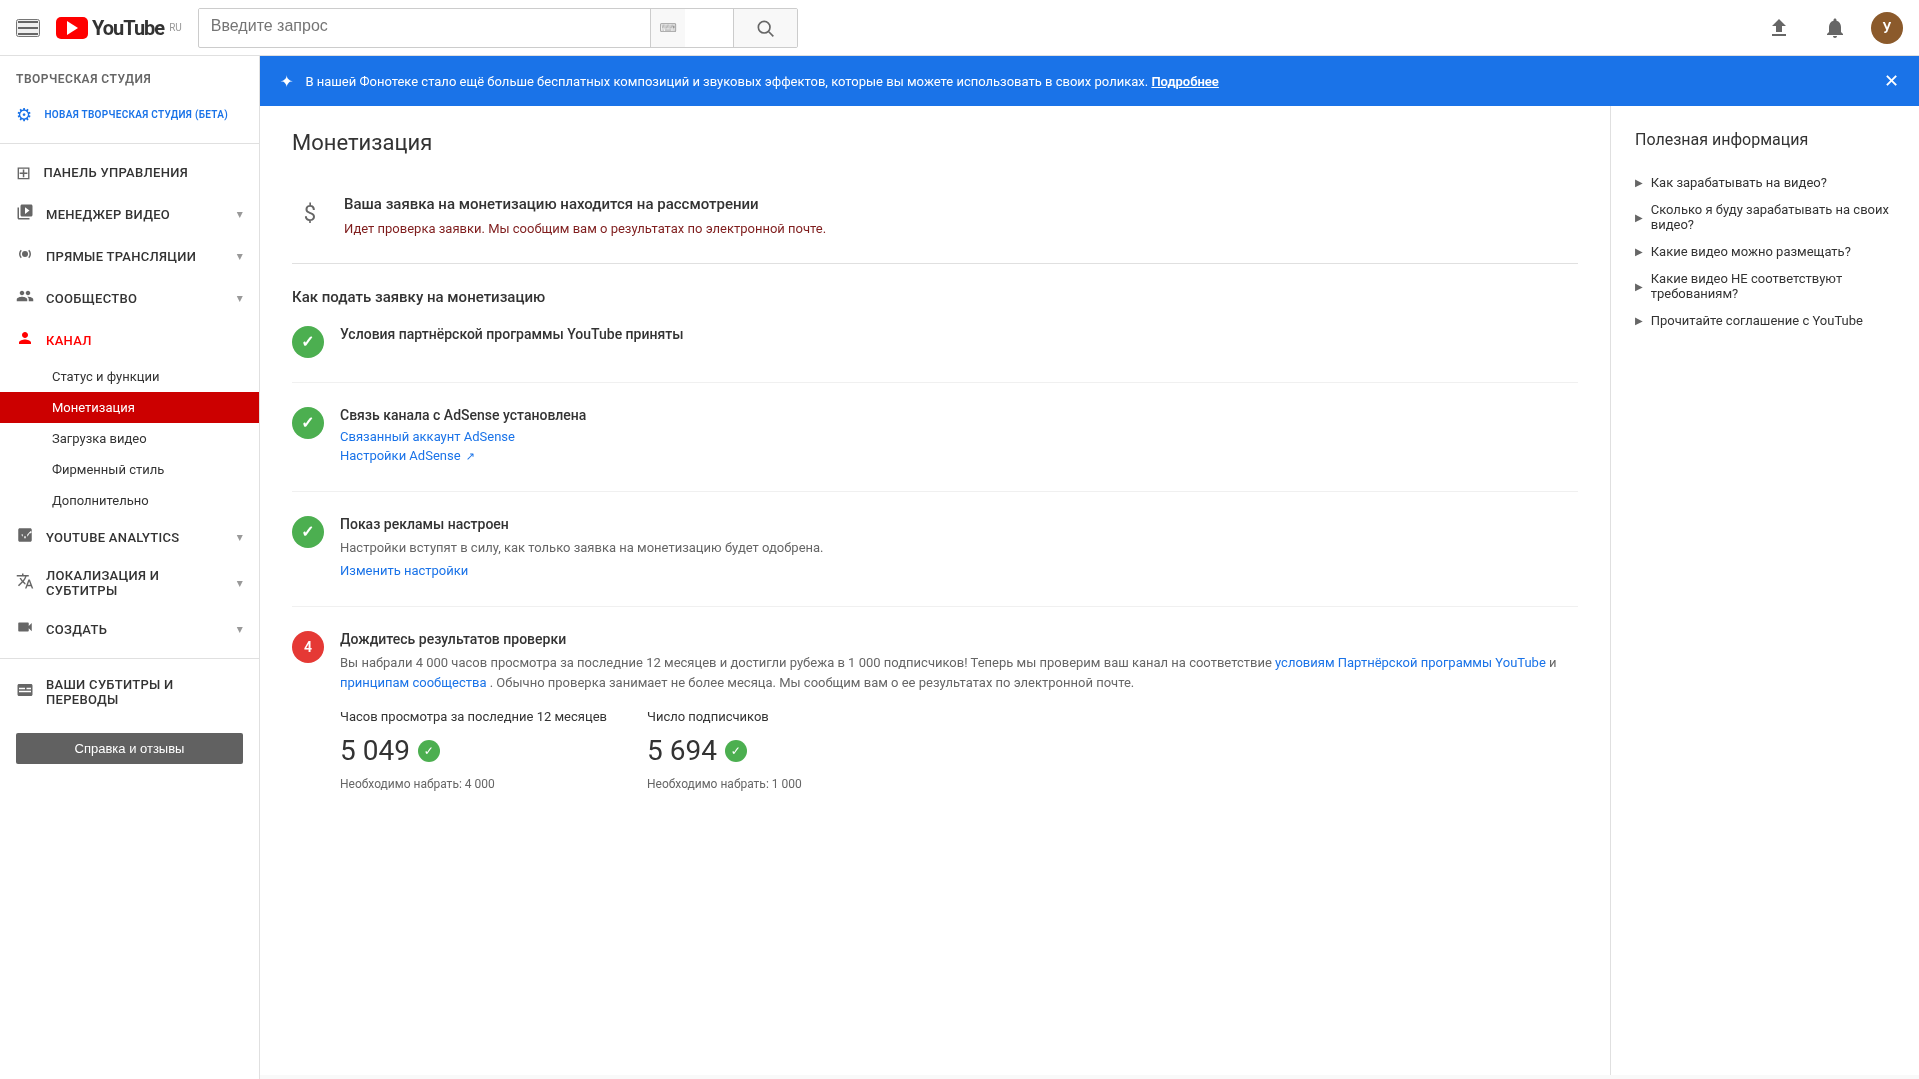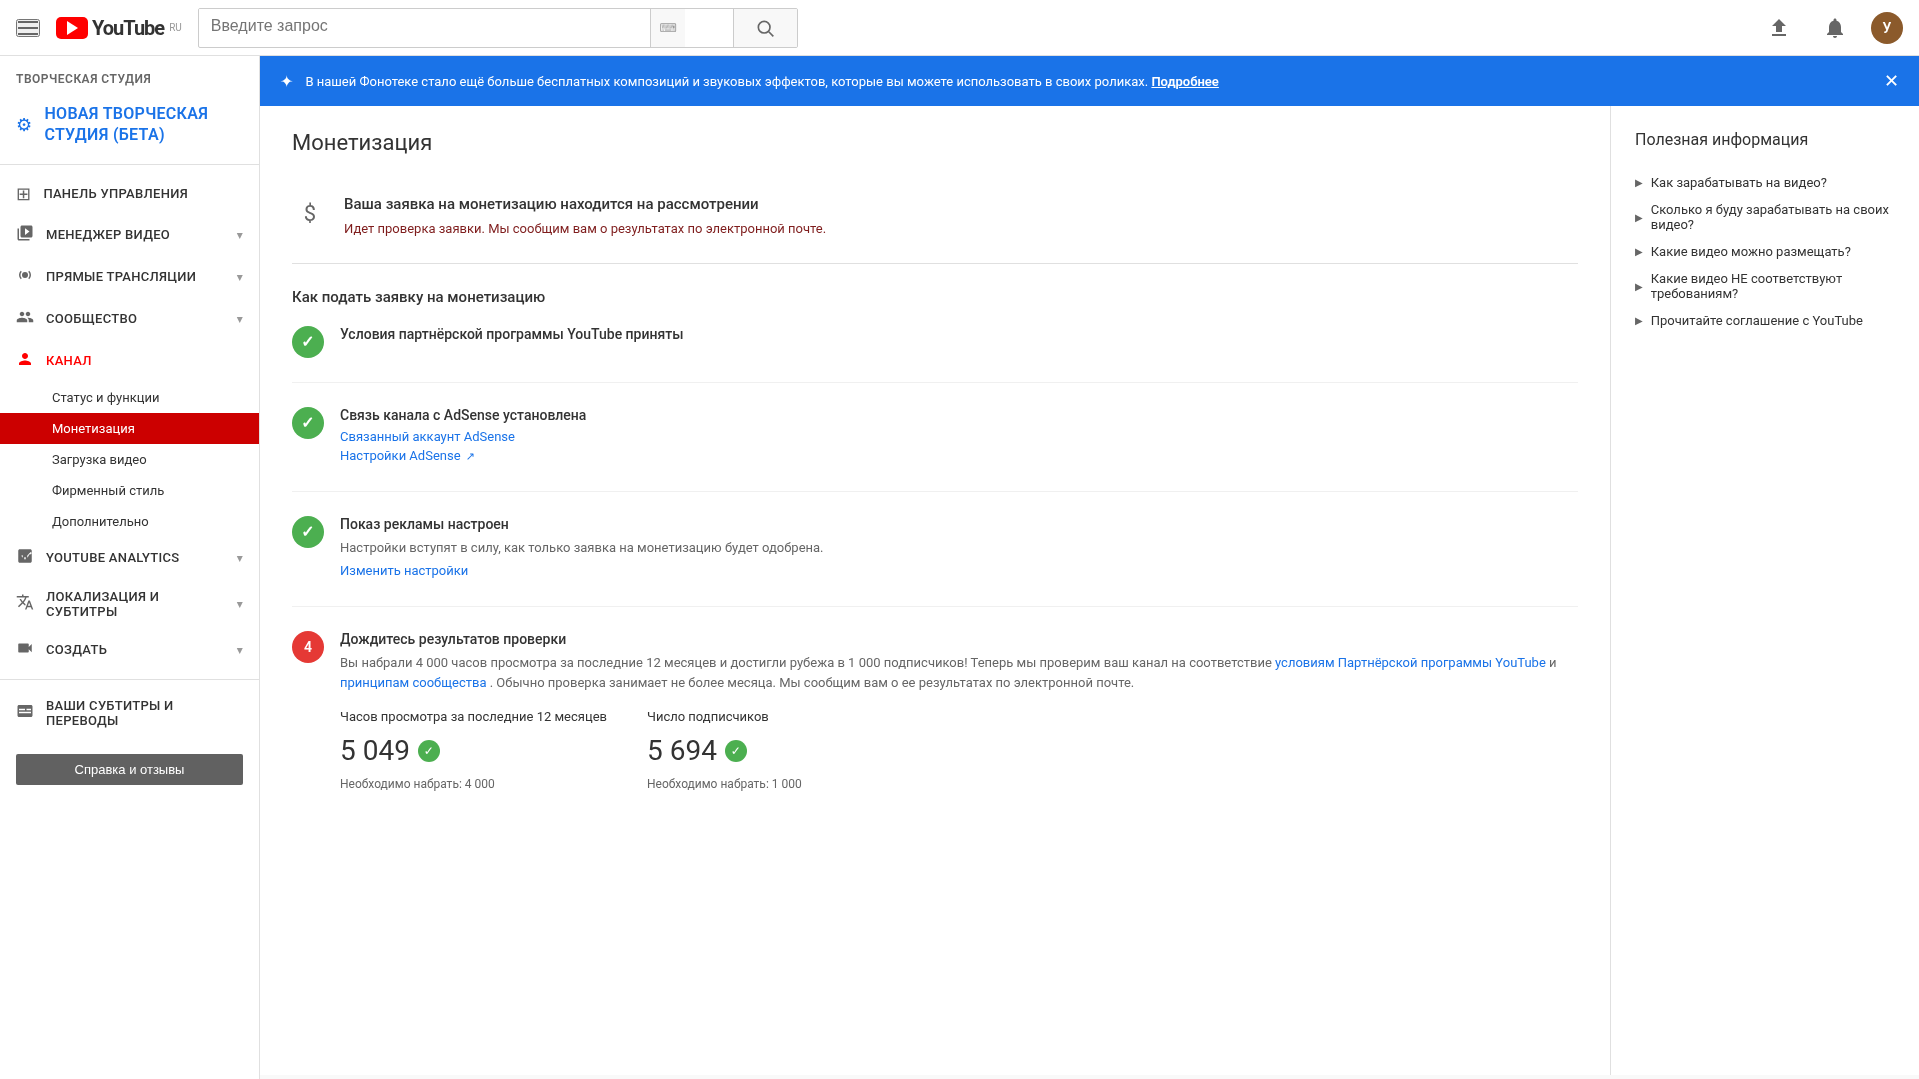--- a/index.html
+++ b/index.html
@@ -286,21 +286,21 @@
   </div>
 </div>
 
 <div class="layout">
 
   <div class="sidebar">
     <div class="sidebar-title">ТВОРЧЕСКАЯ СТУДИЯ</div>
 
     <div class="sidebar-new-studio">
       <span class="gear-icon-blue">⚙</span>
-      <span style="font-size:16px; color:#1a73e8; font-weight:600; line-height:1.3;">НОВАЯ ТВОРЧЕСКАЯ СТУДИЯ (БЕТА)</span>
+      <span style="font-size:10px; color:#1a73e8; font-weight:600; line-height:1.3;">НОВАЯ ТВОРЧЕСКАЯ СТУДИЯ (БЕТА)</span>
     </div>
 
     <div class="sidebar-divider"></div>
 
     <div class="sidebar-item">
       <span class="icon">⊞</span>
       <span>ПАНЕЛЬ УПРАВЛЕНИЯ</span>
     </div>
 
     <div class="sidebar-item">

